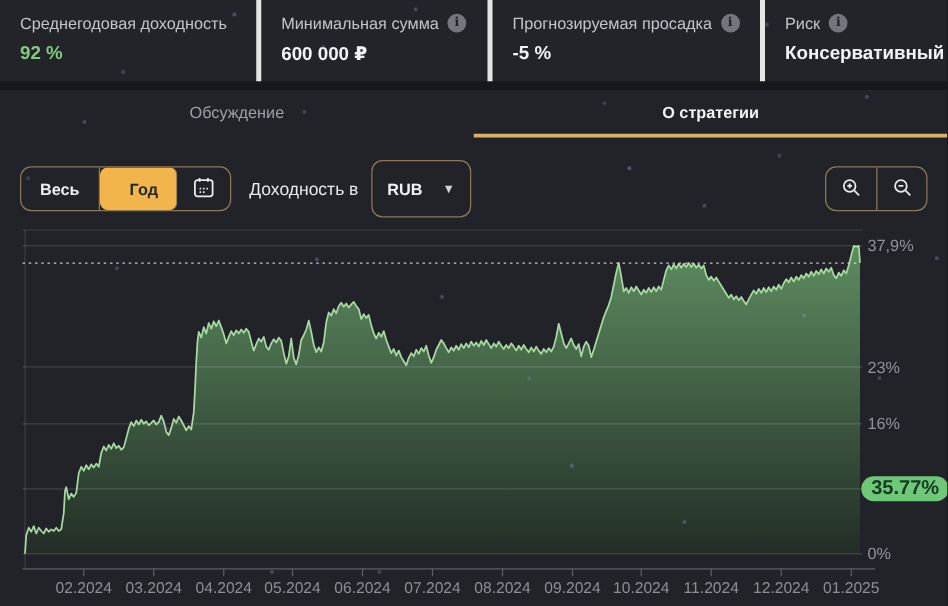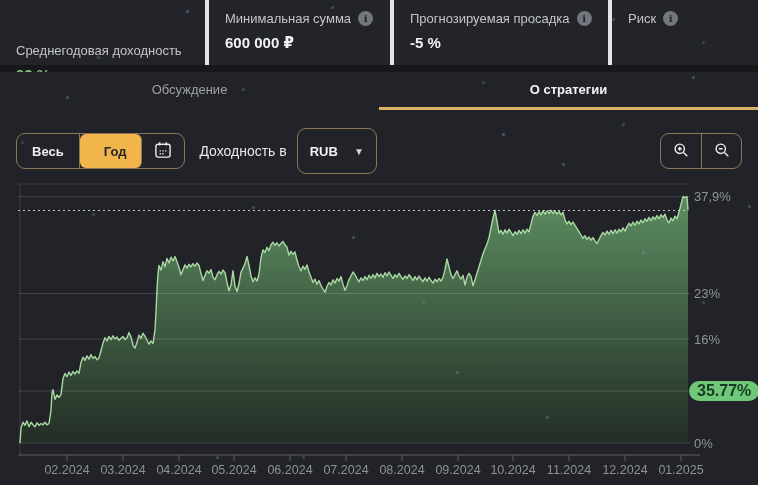--- a/index.html
+++ b/index.html
@@ -8,21 +8,21 @@
   .app { position:relative; width:758px; height:485px; background:#17181c; overflow:hidden; }
 
   
   .statbar { position:absolute; left:0; top:0; width:758px; height:65px; background:#222429; display:flex; }
   .stat { padding:11px 16px 0 16px; }
   .stat + .stat { border-left:4px solid #e5e5e5; }
   .stat .lbl-row { display:flex; align-items:center; gap:7px; }
   .stat .lbl { font-size:13px; color:#c3c5c9; white-space:nowrap; }
   .stat .val { margin-top:8px; font-size:15px; font-weight:700; color:#f2f3f5; white-space:nowrap; }
   .stat .val.green { color:#82ca7f; }
-  .stat1 { width:205px;margin-top:32px; } .stat2 { width:185px; } .stat3 { width:218px; } .stat4 { width:150px; }
+  .stat1 { width:205px; } .stat2 { width:185px; } .stat3 { width:218px; } .stat4 { width:150px; }
   .info-ic { width:15px; height:15px; border-radius:50%; background:#73767c; color:#222429;
              font-size:10px; font-weight:700; display:inline-flex; align-items:center; justify-content:center;
              font-family:"DejaVu Serif",serif; flex:0 0 auto; cursor:pointer; }
 
   
   .card { position:absolute; left:0; top:72px; width:758px; height:413px; background:#222328; }
 
   .tabs { display:flex; height:34px; }
   .tab { width:50%; display:flex; align-items:center; justify-content:center;
          font-size:13px; color:#9ea1a7; position:relative; cursor:pointer; }
@@ -96,20 +96,21 @@
         <span class="lbl">Прогнозируемая просадка</span>
         <span class="info-ic">i</span>
       </div>
       <div class="val">-5 %</div>
     </div>
     <div class="stat stat4">
       <div class="lbl-row">
         <span class="lbl">Риск</span>
         <span class="info-ic">i</span>
       </div>
+      <div class="val">Консервативный</div>
     </div>
   </div>
 
   <div class="card">
 
     <div class="tabs">
       <div class="tab">
         <span>Обсуждение</span>
       </div>
       <div class="tab active">

